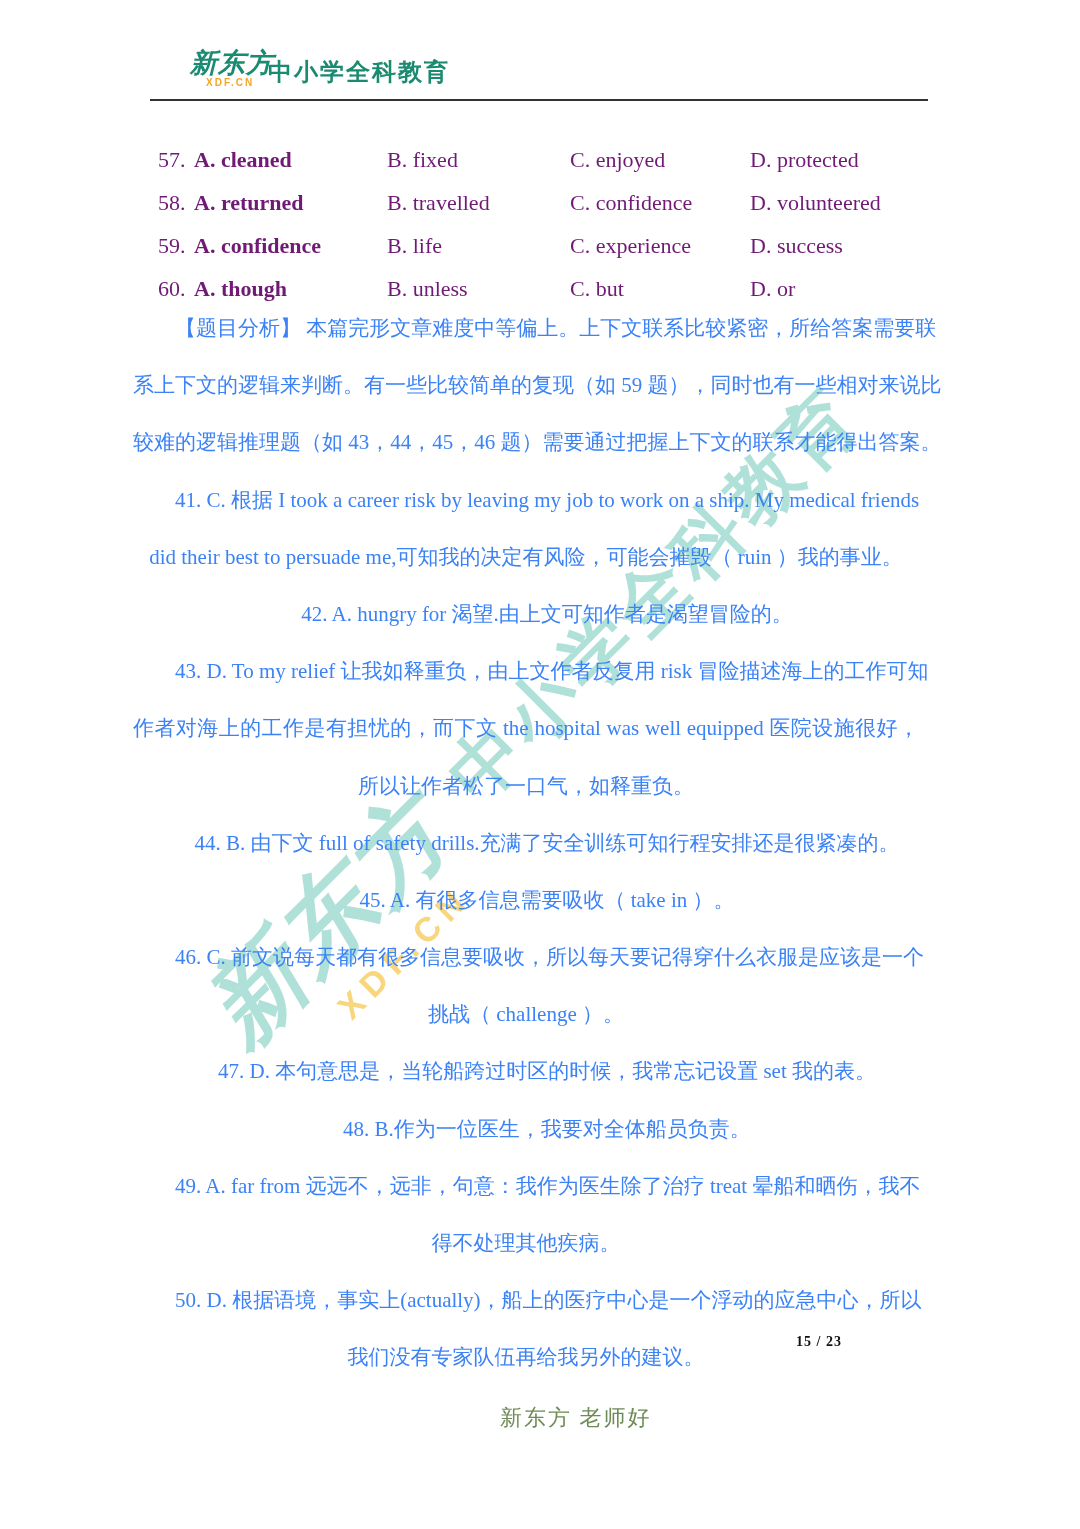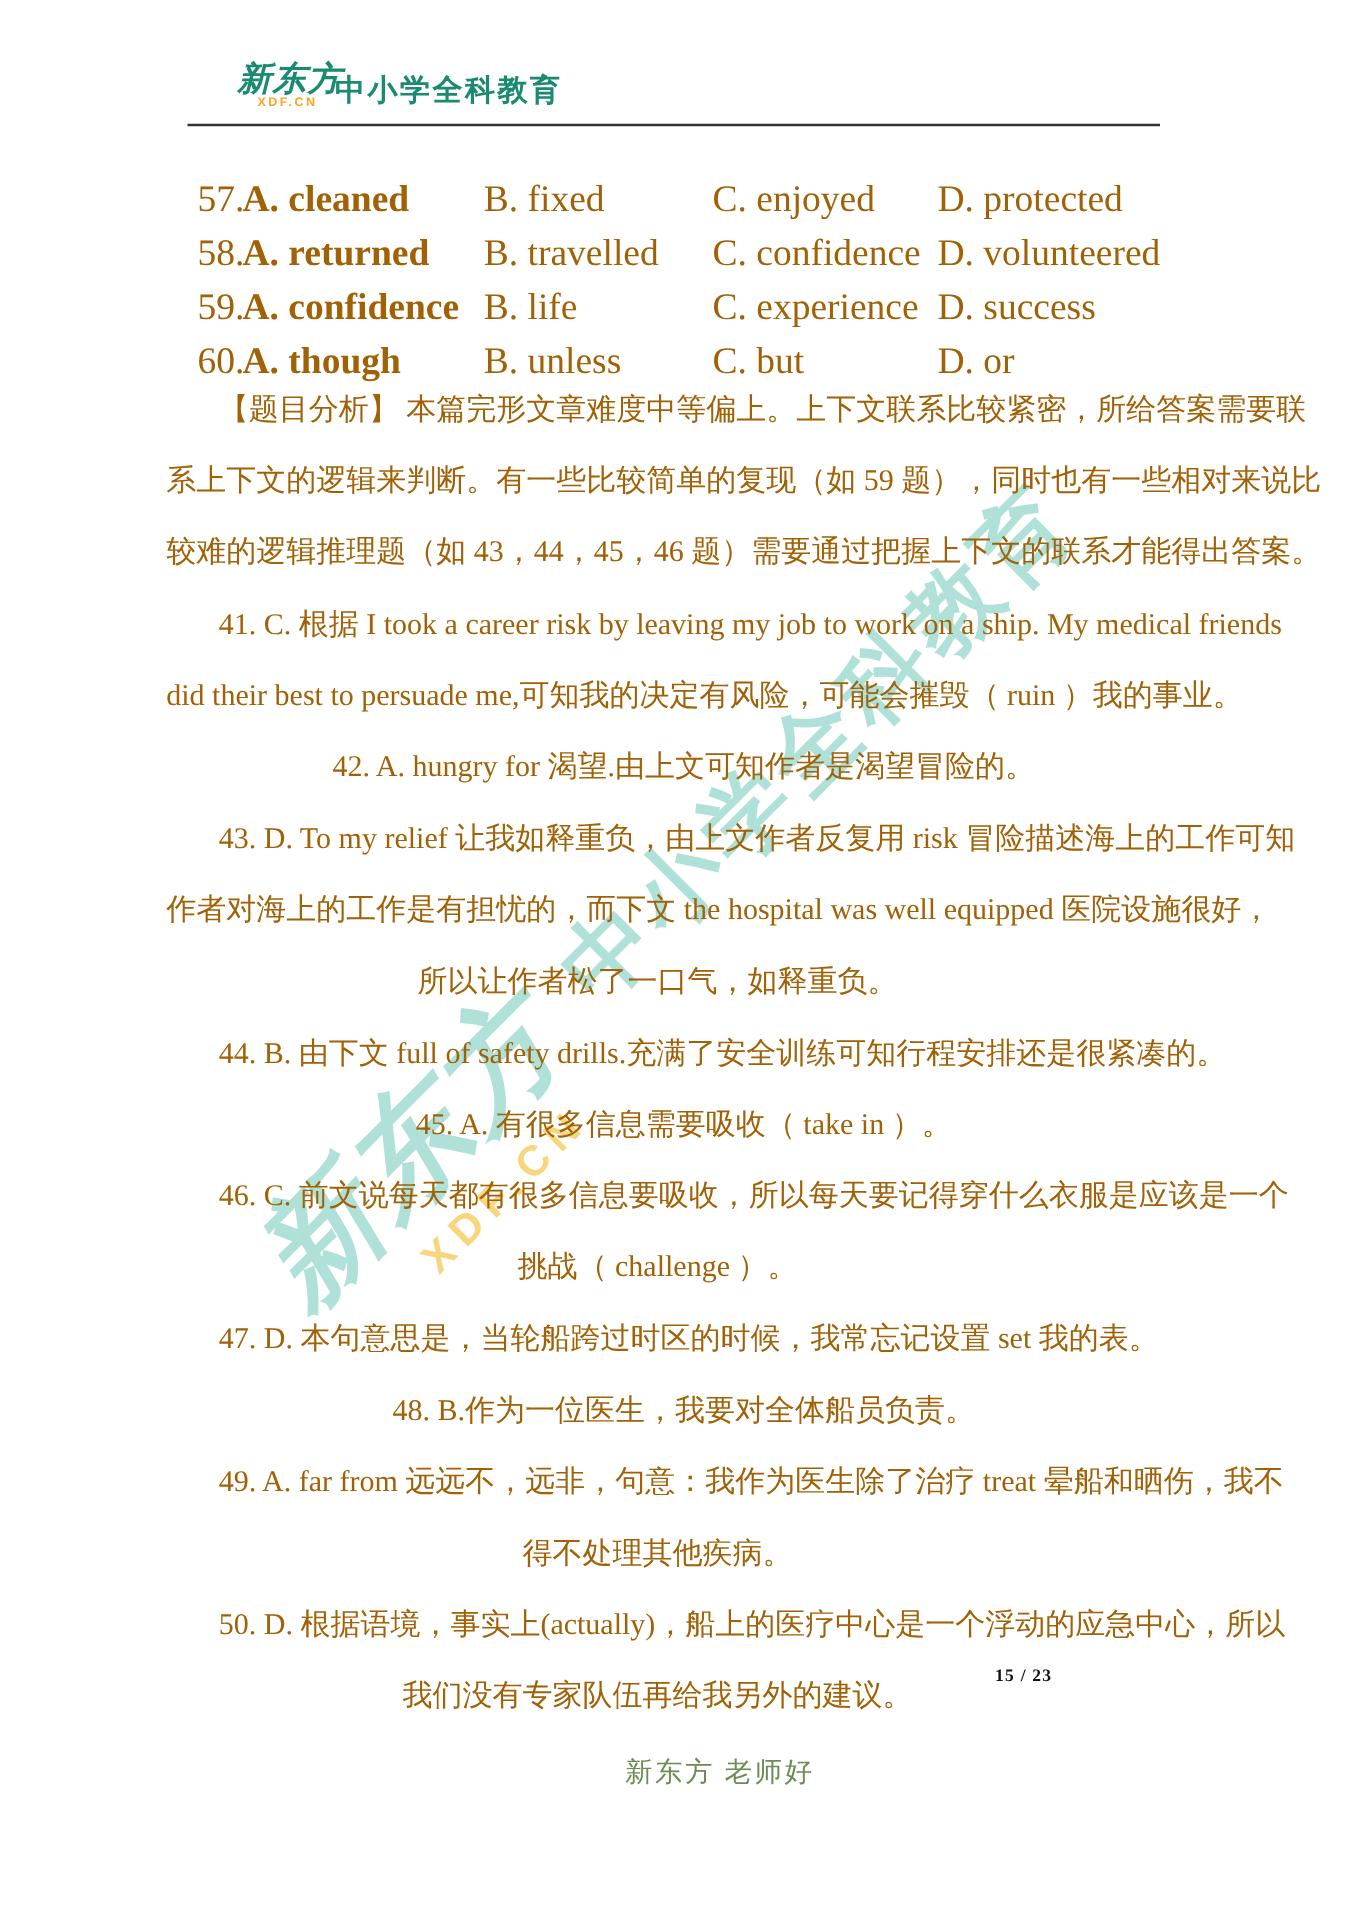--- a/index.html
+++ b/index.html
@@ -45,32 +45,32 @@
     font-family:"Liberation Sans", sans-serif; font-weight:bold;
     font-size:24px; color:#1a8a70; letter-spacing:2px;
   }
   .header-rule {
     position:absolute; left:150px; top:99px; width:778px; height:2px;
     background:#333333; z-index:2;
   }
 
   
   .questions { position:absolute; left:158px; top:138px; width:775px; z-index:2;
-    font-size:30px; color:#a16207; }
+    font-size:22px; color:#701a75; }
   .q-row { position:relative; height:43px; line-height:43px; }
   .q-num { position:absolute; left:0; }
   .q-opt-a { position:absolute; left:36px;font-weight:bold; }
   .q-opt-b { position:absolute; left:229px; }
   .q-opt-c { position:absolute; left:412px; }
   .q-opt-d { position:absolute; left:592px; }
 
   
   .red-block {
     position:absolute; left:133px; top:300px; width:786px; z-index:2;
-    color:#a16207; font-size:24px;
+    color:#3b82f6; font-size:21px;
   }
   .rline { height:57.2px; line-height:57.2px; white-space:nowrap; text-align:center; }
   .rline.indent { text-indent:42px; }
   .rline.jfull { text-align:justify; text-align-last:justify; }
 
   
   .footer-left {
     position:absolute; left:460px; top:1403px; z-index:2;
     font-size:22px; color:#6f8b55; letter-spacing:2px;margin-left:40px;
   }

